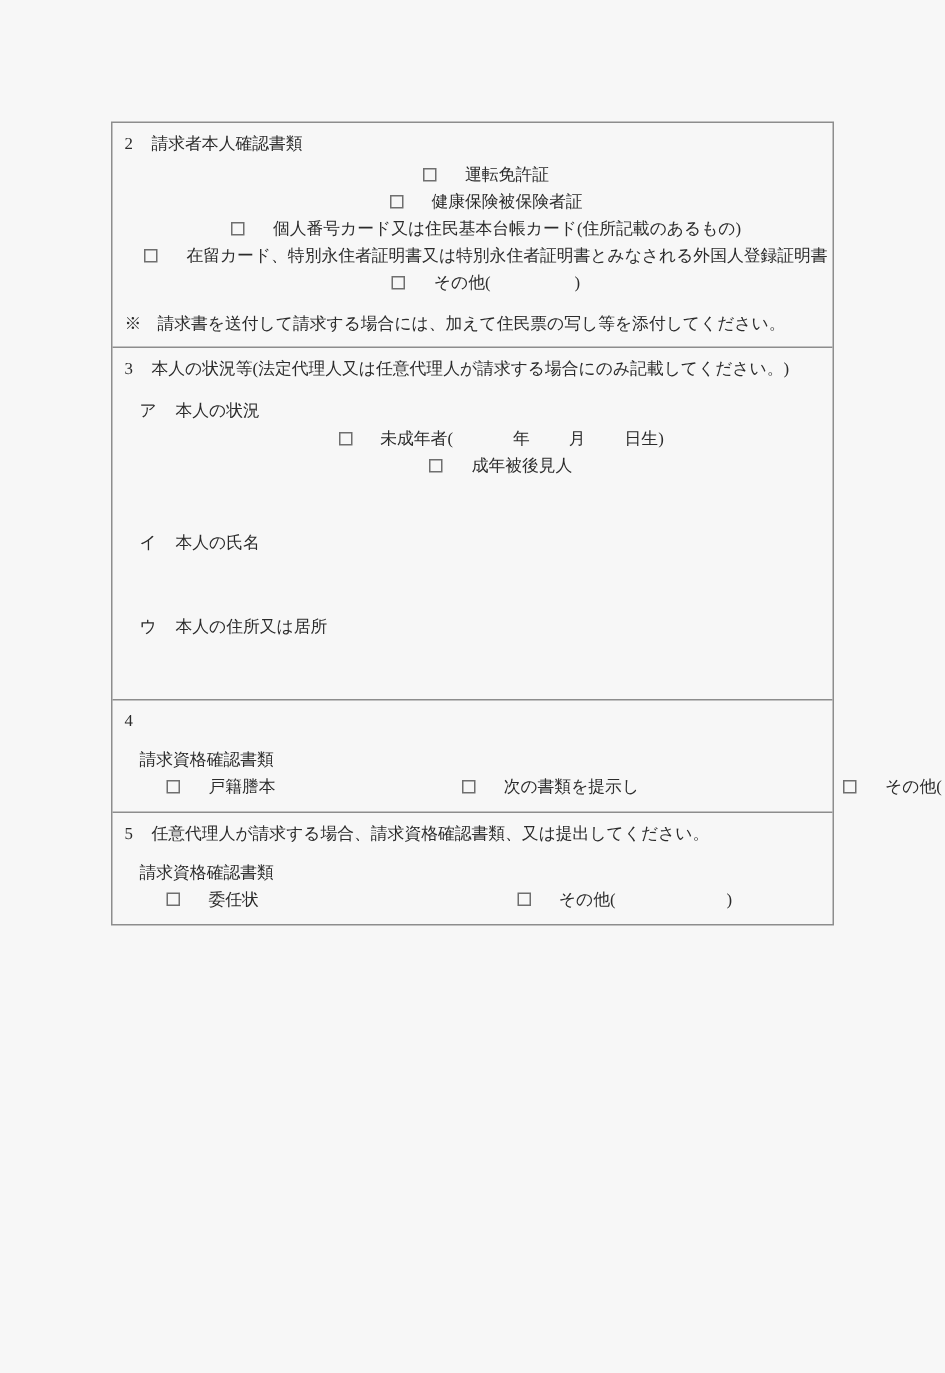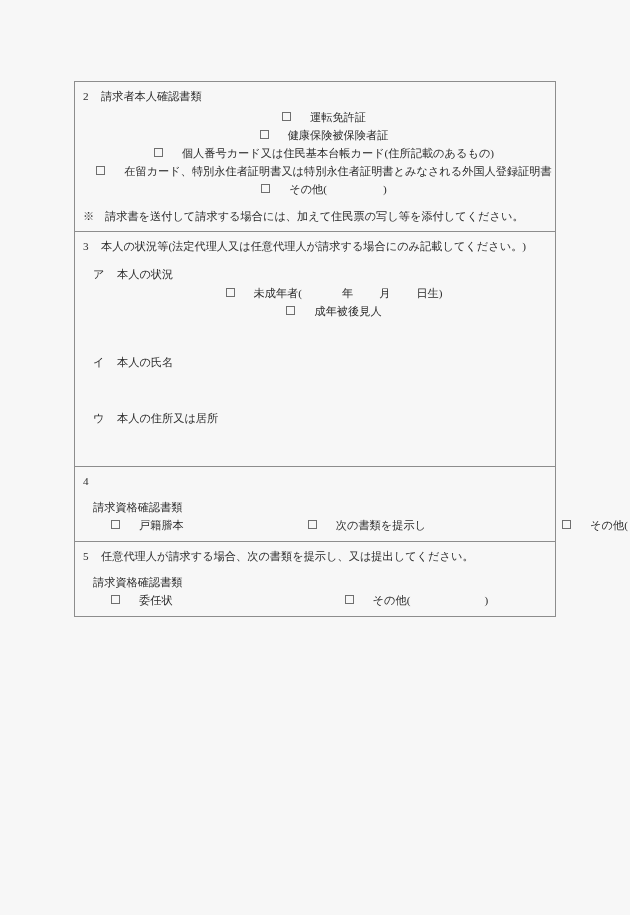--- a/index.html
+++ b/index.html
@@ -278,21 +278,21 @@
           <span>その他(</span>
           <span class="blank-md"></span>
           <span>)</span>
         </span>
       </div>
     </div>
 
     <div class="section">
       <div class="sec-head">
         <span class="sec-num">5</span>
-        <span class="sec-title">任意代理人が請求する場合、次の書類を提示し、又は提出してください。</span>
+        <span class="sec-title">任意代理人が請求する場合、請求資格確認書類、又は提出してください。</span>
       </div>
 
       <div class="spacer-xs"></div>
 
       <div class="doc-label">請求資格確認書類</div>
 
       <div class="cols pad-b">
         <span class="col-item">
           <span class="cbox"></span>
           <span class="cbox-gap"></span>

